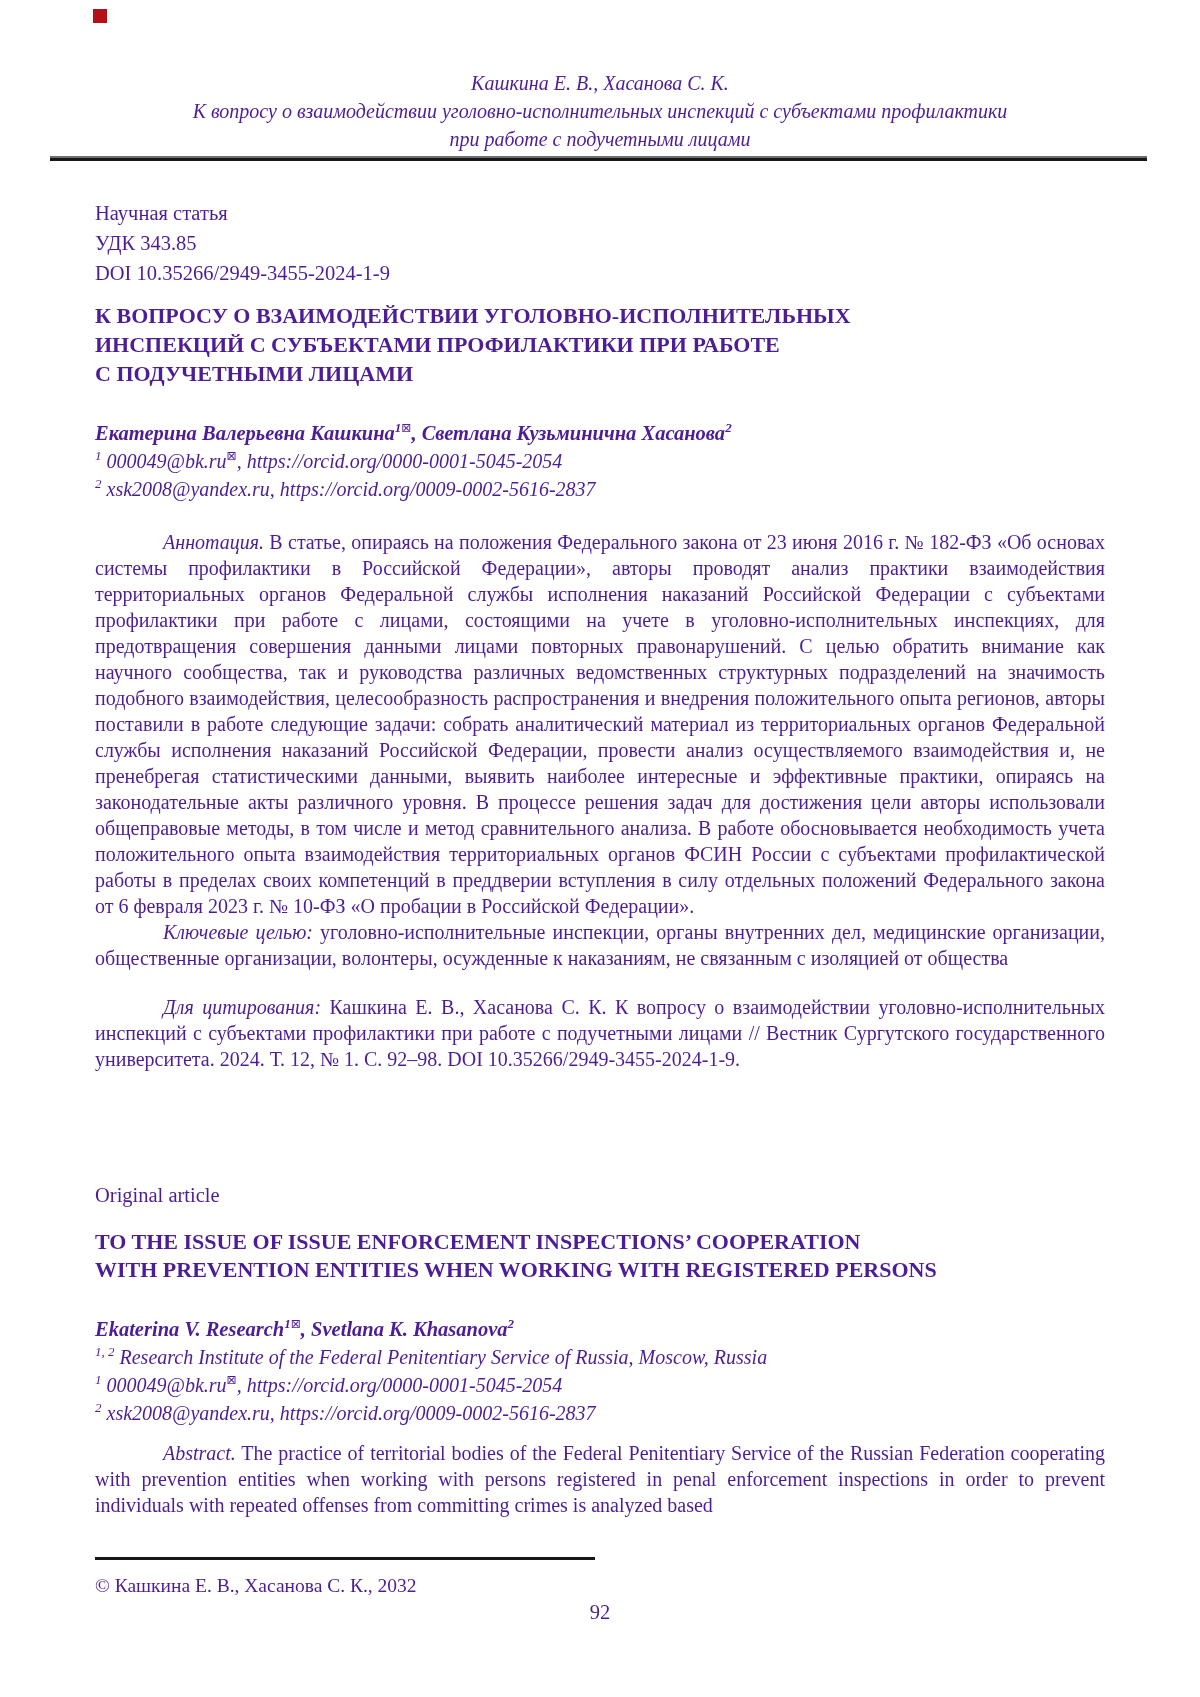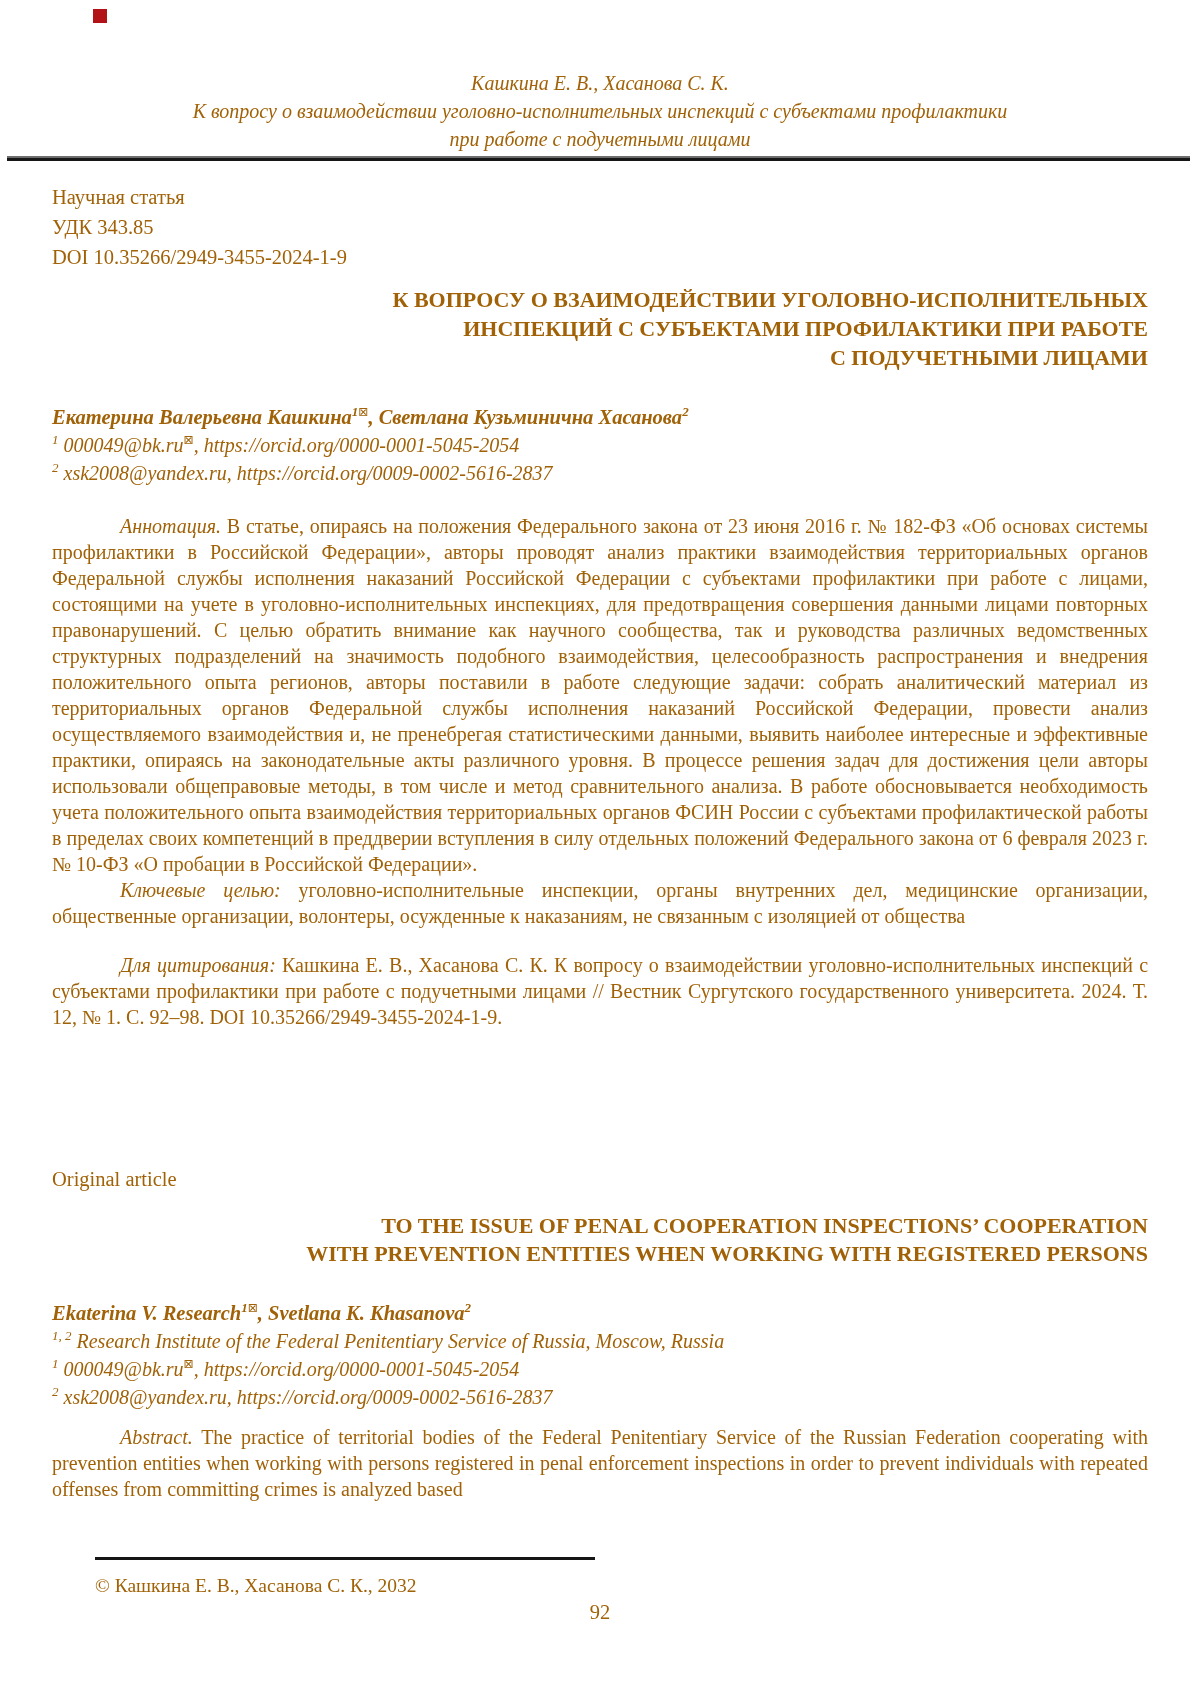--- a/index.html
+++ b/index.html
@@ -1,24 +1,24 @@
 <!DOCTYPE html>
 <html lang="ru"><head>
 <meta charset="utf-8">
 <style>
   html,body{margin:0;padding:0;background:#e8e8e8;}
   .page{
     position:relative;
     width:1200px;height:1697px;
     margin:0 auto;
     background:#ffffff;
-    color:#a16207;
+    color:#4c1d95;
     font-family:"Liberation Serif", serif;
     box-sizing:border-box;
-    padding:0 52px;
+    padding:0 95px;
     overflow:hidden;
   }
   .corner-mark{
     position:absolute;left:93px;top:9px;width:14px;height:14px;
     background:#b21117;
   }
   .running-head{
     padding-top:69px;
     text-align:center;
     font-style:italic;
@@ -26,24 +26,24 @@
     line-height:28px;
   }
   .head-rule{
     margin-top:3px;
     margin-left:-45px;
     margin-right:-42px;
     height:0;
     border-top:2px solid #6e6e6e;
     border-bottom:3px solid #161616;
   }
-  .meta{margin-top:21px;font-size:20.5px;line-height:30px;}
+  .meta{margin-top:37px;font-size:20.5px;line-height:30px;}
   .title-ru,.title-en{
     margin-top:13px;
-    text-align:right;
+    text-align:left;
     font-weight:700;
     font-size:22px;
     line-height:29px;
   }
   .authors-line{
     margin:31px 0 0 0;
     font-weight:700;
     font-style:italic;
     font-size:20.5px;
     line-height:28px;
@@ -113,21 +113,21 @@
     <p class="para first" lang="ru"><span class="label">Аннотация.</span> <span>В статье, опираясь на положения Федерального закона от 23 июня 2016 г. № 182-ФЗ «Об основах системы профилактики в Российской Федерации», авторы проводят анализ практики взаимодействия территориальных органов Федеральной службы исполнения наказаний Российской Федерации с субъектами профилактики при работе с лицами, состоящими на учете в уголовно-исполнительных инспекциях, для предотвращения совершения данными лицами повторных правонарушений. С целью обратить внимание как научного сообщества, так и руководства различных ведомственных структурных подразделений на значимость подобного взаимодействия, целесообразность распространения и внедрения положительного опыта регионов, авторы поставили в работе следующие задачи: собрать аналитический материал из территориальных органов Федеральной службы исполнения наказаний Российской Федерации, провести анализ осуществляемого взаимодействия и, не пренебрегая статистическими данными, выявить наиболее интересные и эффективные практики, опираясь на законодательные акты различного уровня. В процессе решения задач для достижения цели авторы использовали общеправовые методы, в том числе и метод сравнительного анализа. В работе обосновывается необходимость учета положительного опыта взаимодействия территориальных органов ФСИН России с субъектами профилактической работы в пределах своих компетенций в преддверии вступления в силу отдельных положений Федерального закона от 6 февраля 2023 г. № 10-ФЗ «О пробации в Российской Федерации».</span></p>
 
     <p class="para" lang="ru"><span class="label">Ключевые целью:</span> <span>уголовно-исполнительные инспекции, органы внутренних дел, медицинские организации, общественные организации, волонтеры, осужденные к наказаниям, не связанным с изоляцией от общества</span></p>
 
     <p class="para cite" lang="ru"><span class="label">Для цитирования:</span> <span>Кашкина Е. В., Хасанова С. К. К вопросу о взаимодействии уголовно-исполнительных инспекций с субъектами профилактики при работе с подучетными лицами // Вестник Сургутского государственного университета. 2024. Т. 12, № 1. С. 92–98. DOI 10.35266/2949-3455-2024-1-9.</span></p>
   </div>
 
   <p class="type-en">Original article</p>
 
   <div class="title-en">
-    <div>TO THE ISSUE OF PENAL COOPERATION INSPECTIONS’ COOPERATION</div>
+    <div>TO THE ISSUE OF ISSUE ENFORCEMENT INSPECTIONS’ COOPERATION</div>
     <div>WITH PREVENTION ENTITIES WHEN WORKING WITH REGISTERED PERSONS</div>
   </div>
 
   <p class="authors-line"><span>Ekaterina V. Research</span><sup>1</sup><sup class="env">⊠</sup><span>, </span><span>Svetlana K. Khasanova</span><sup>2</sup></p>
 
   <p class="affil"><sup>1, 2</sup> <span>Research Institute of the Federal Penitentiary Service of Russia, Moscow, Russia</span></p>
 
   <p class="contact"><sup>1</sup> <span>000049@bk.ru</span><sup class="env">⊠</sup><span>, https://orcid.org/0000-0001-5045-2054</span></p>
 
   <p class="contact"><sup>2</sup> <span>xsk2008@yandex.ru, https://orcid.org/0009-0002-5616-2837</span></p>

